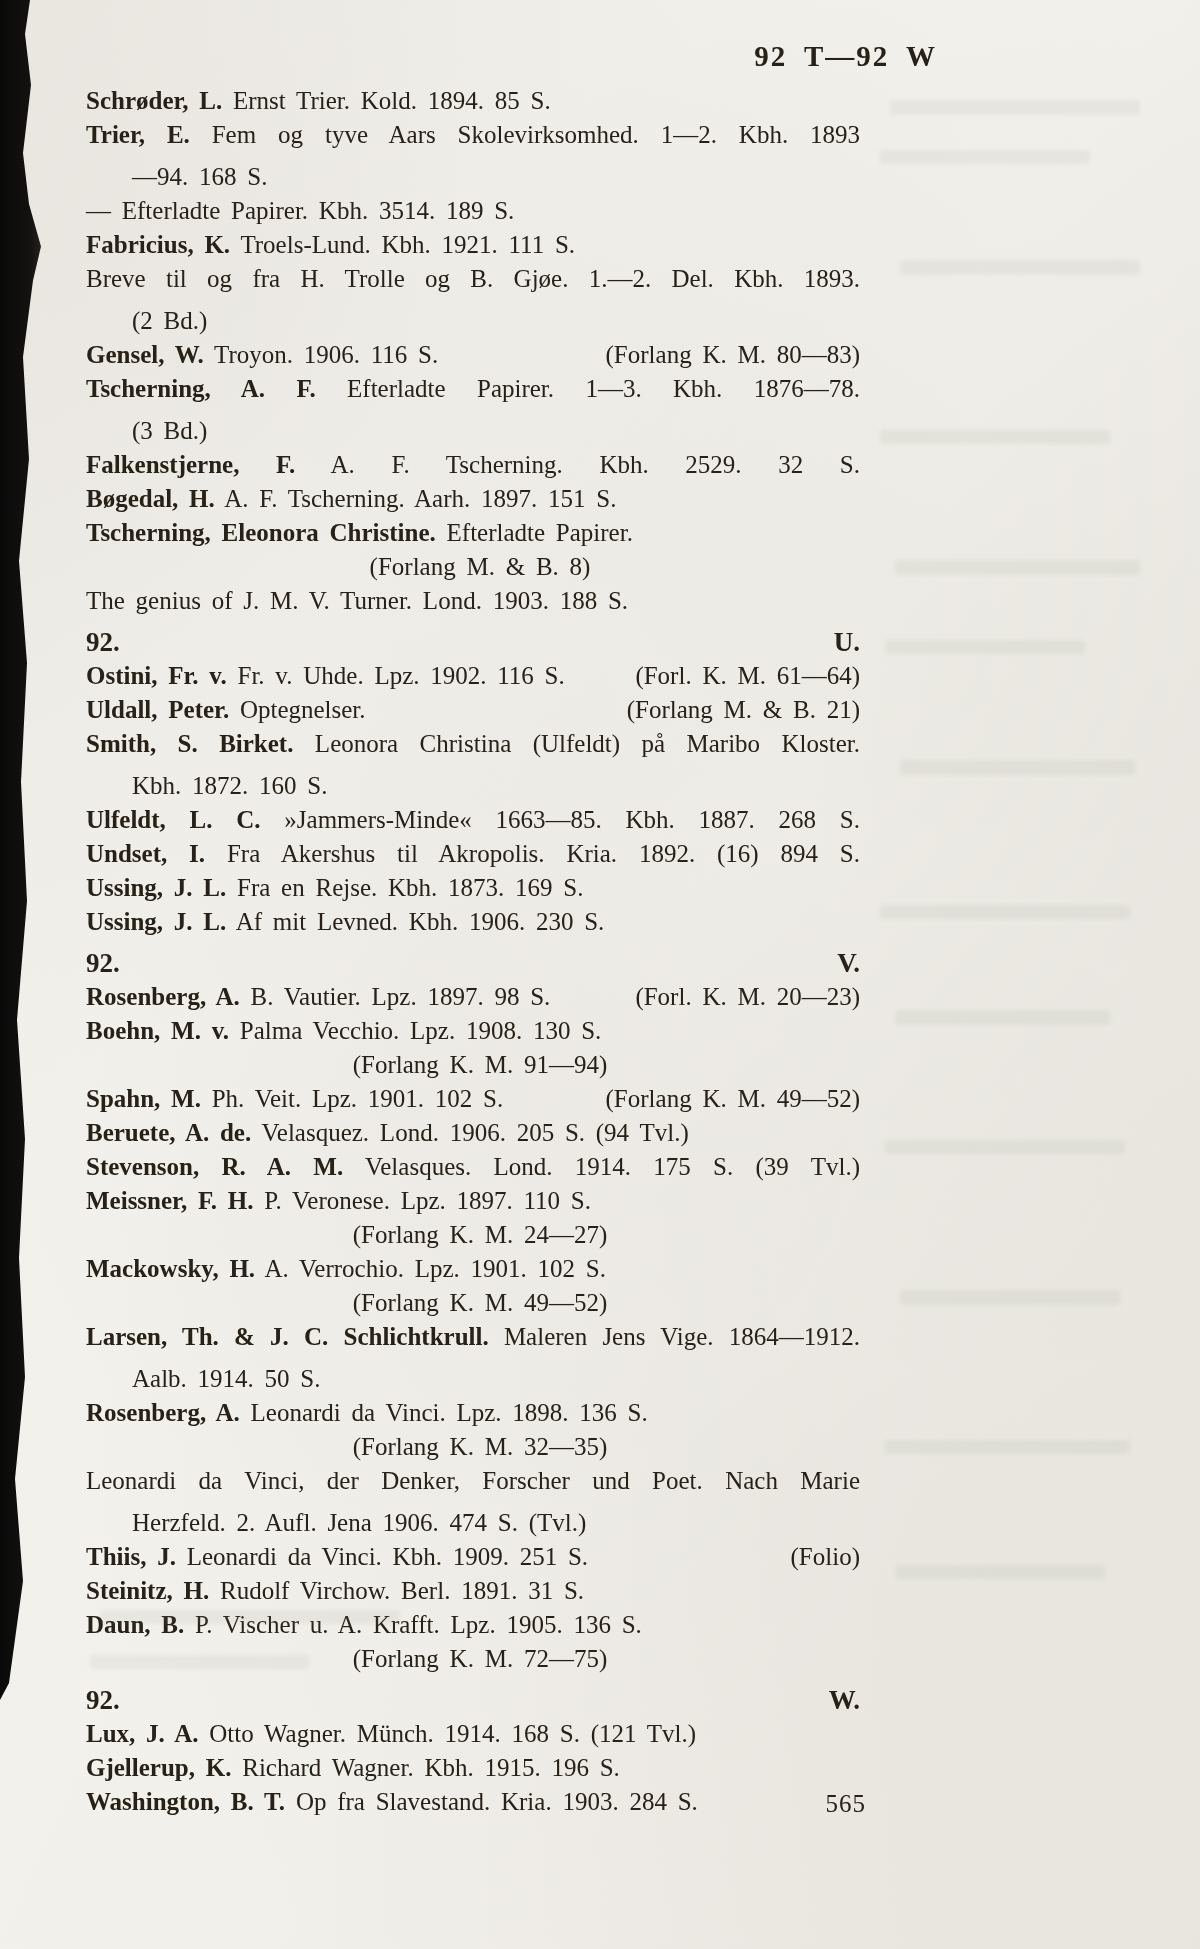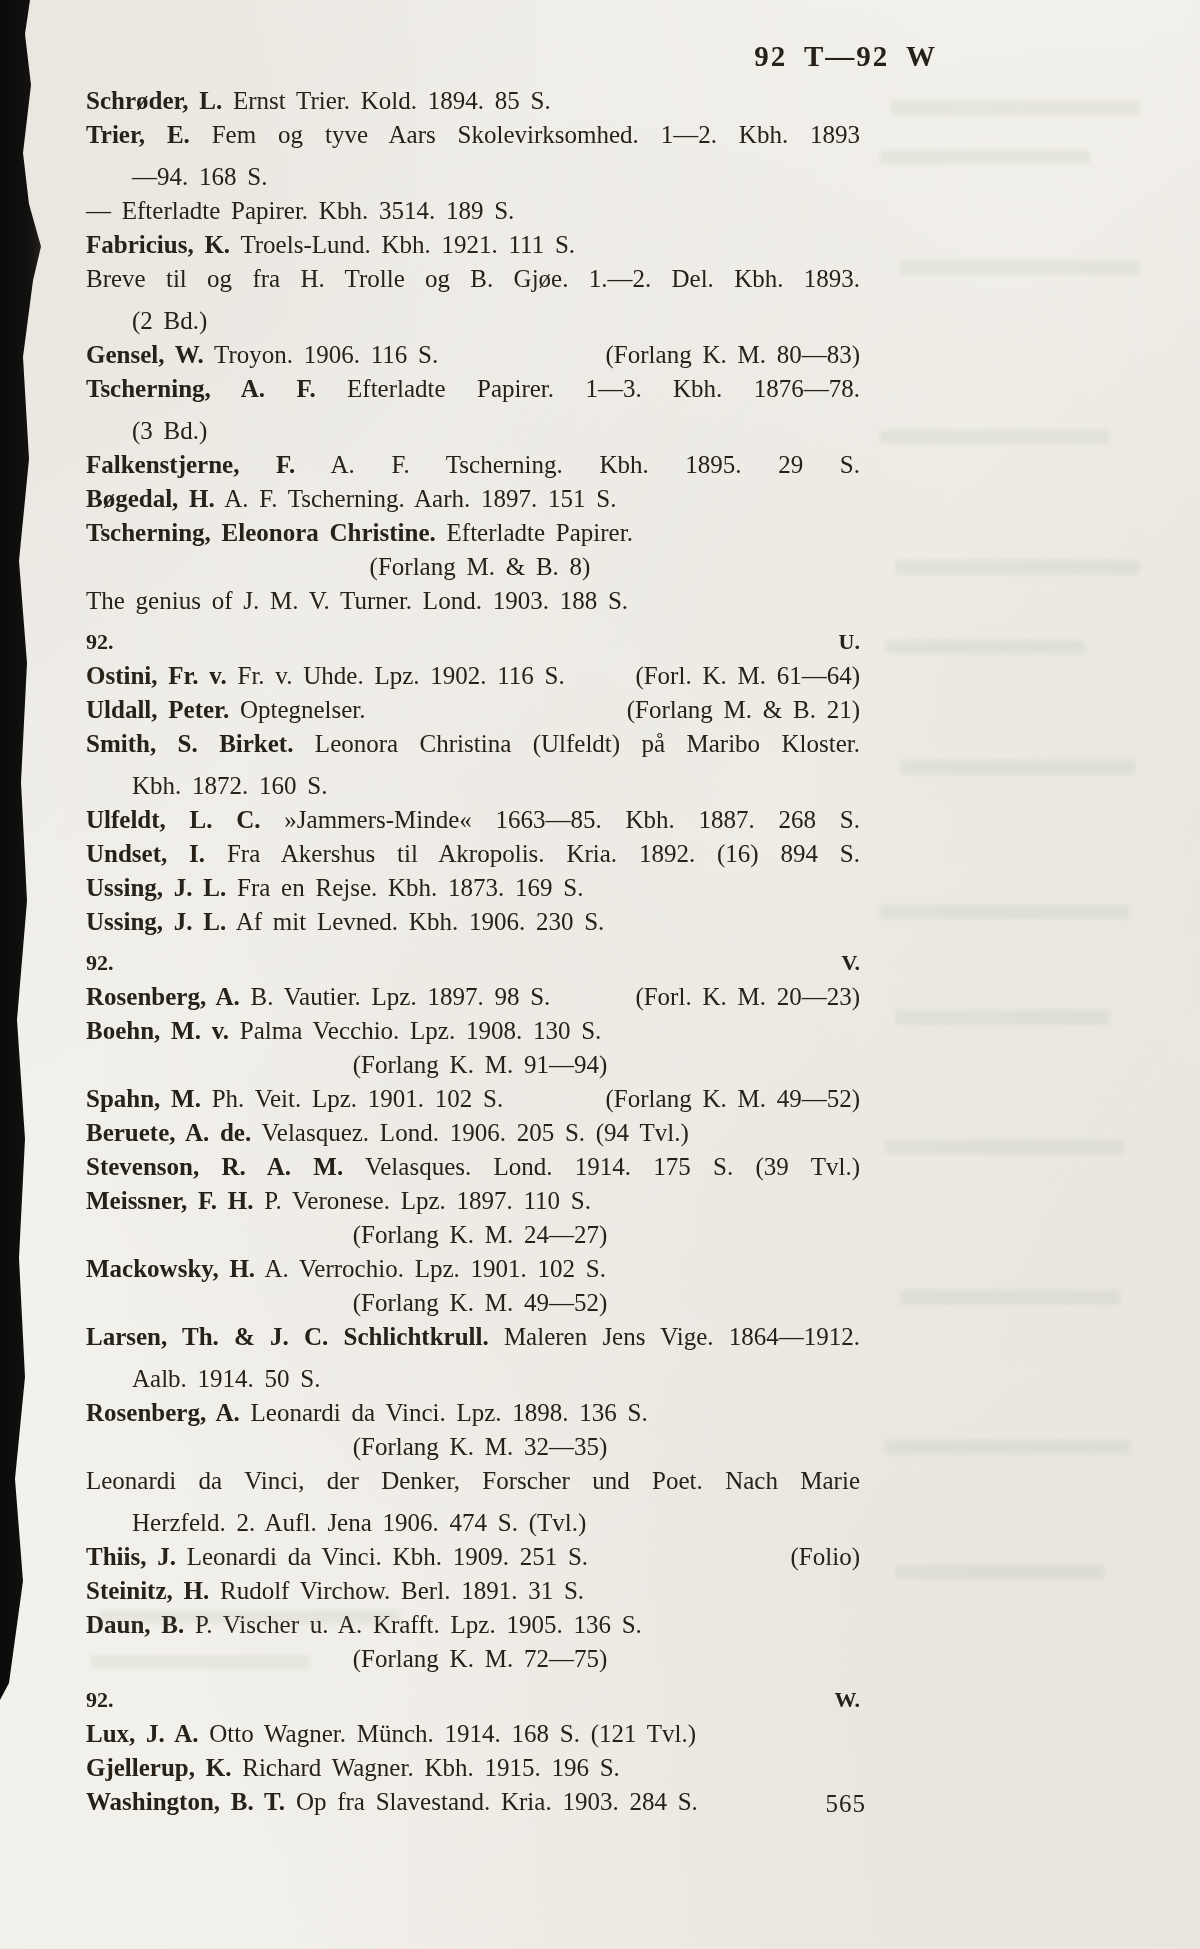--- a/index.html
+++ b/index.html
@@ -32,21 +32,21 @@
     position:absolute;left:86px;top:84px;width:774px;
   }
   .line{
     min-height:34px;line-height:34px;font-size:25px;
     word-spacing:0.18em;white-space:nowrap;
   }
   .line.indent{padding-left:46px;margin-top:8px;}
   .line.justify{white-space:normal;text-align:justify;text-align-last:justify;}
   .line.split{display:flex;justify-content:space-between;align-items:center;}
   .line.right-only{text-align:center;}
-  .line.section{margin-top:7px;font-size:22px;}
+  .line.section{margin-top:7px;font-size:27px;}
   .line.section .author,.line.section .right-part{font-weight:bold;}
   .author{font-weight:bold;}
   .left-part{white-space:nowrap;}
   .right-part{white-space:nowrap;padding-left:14px;}
   .page-number{
     position:absolute;left:92px;width:774px;top:1790px;
     text-align:right;font-size:25px;letter-spacing:1px;
   }
   
   .smudge{
@@ -69,21 +69,21 @@
     <div class="line"><span class="body-text">— Efterladte Papirer. Kbh. 3514. 189 S.</span></div>
     <div class="line"><span class="author">Fabricius, K.</span> <span class="body-text">Troels-Lund. Kbh. 1921. 111 S.</span></div>
     <div class="line justify"><span class="body-text">Breve til og fra H. Trolle og B. Gjøe. 1.—2. Del. Kbh. 1893.</span></div>
     <div class="line indent"><span class="body-text">(2 Bd.)</span></div>
     <div class="line split">
       <span class="left-part"><span class="author">Gensel, W.</span> <span class="body-text">Troyon. 1906. 116 S.</span></span>
       <span class="right-part">(Forlang K. M. 80—83)</span>
     </div>
     <div class="line justify"><span class="author">Tscherning, A. F.</span> <span class="body-text">Efterladte Papirer. 1—3. Kbh. 1876—78.</span></div>
     <div class="line indent"><span class="body-text">(3 Bd.)</span></div>
-    <div class="line justify"><span class="author">Falkenstjerne, F.</span> <span class="body-text">A. F. Tscherning. Kbh. 1895. 29 S.</span></div>
+    <div class="line justify"><span class="author">Falkenstjerne, F.</span> <span class="body-text">A. F. Tscherning. Kbh. 2529. 32 S.</span></div>
     <div class="line"><span class="author">Bøgedal, H.</span> <span class="body-text">A. F. Tscherning. Aarh. 1897. 151 S.</span></div>
     <div class="line"><span class="author">Tscherning, Eleonora Christine.</span> <span class="body-text">Efterladte Papirer.</span></div>
     <div class="line right-only"><span class="right-part">(Forlang M. &amp; B. 8)</span></div>
     <div class="line"><span class="body-text">The genius of J. M. V. Turner. Lond. 1903. 188 S.</span></div>
     <div class="line section split">
       <span class="left-part"><span class="author">92.</span></span>
       <span class="right-part">U.</span>
     </div>
     <div class="line split">
       <span class="left-part"><span class="author">Ostini, Fr. v.</span> <span class="body-text">Fr. v. Uhde. Lpz. 1902. 116 S.</span></span>

